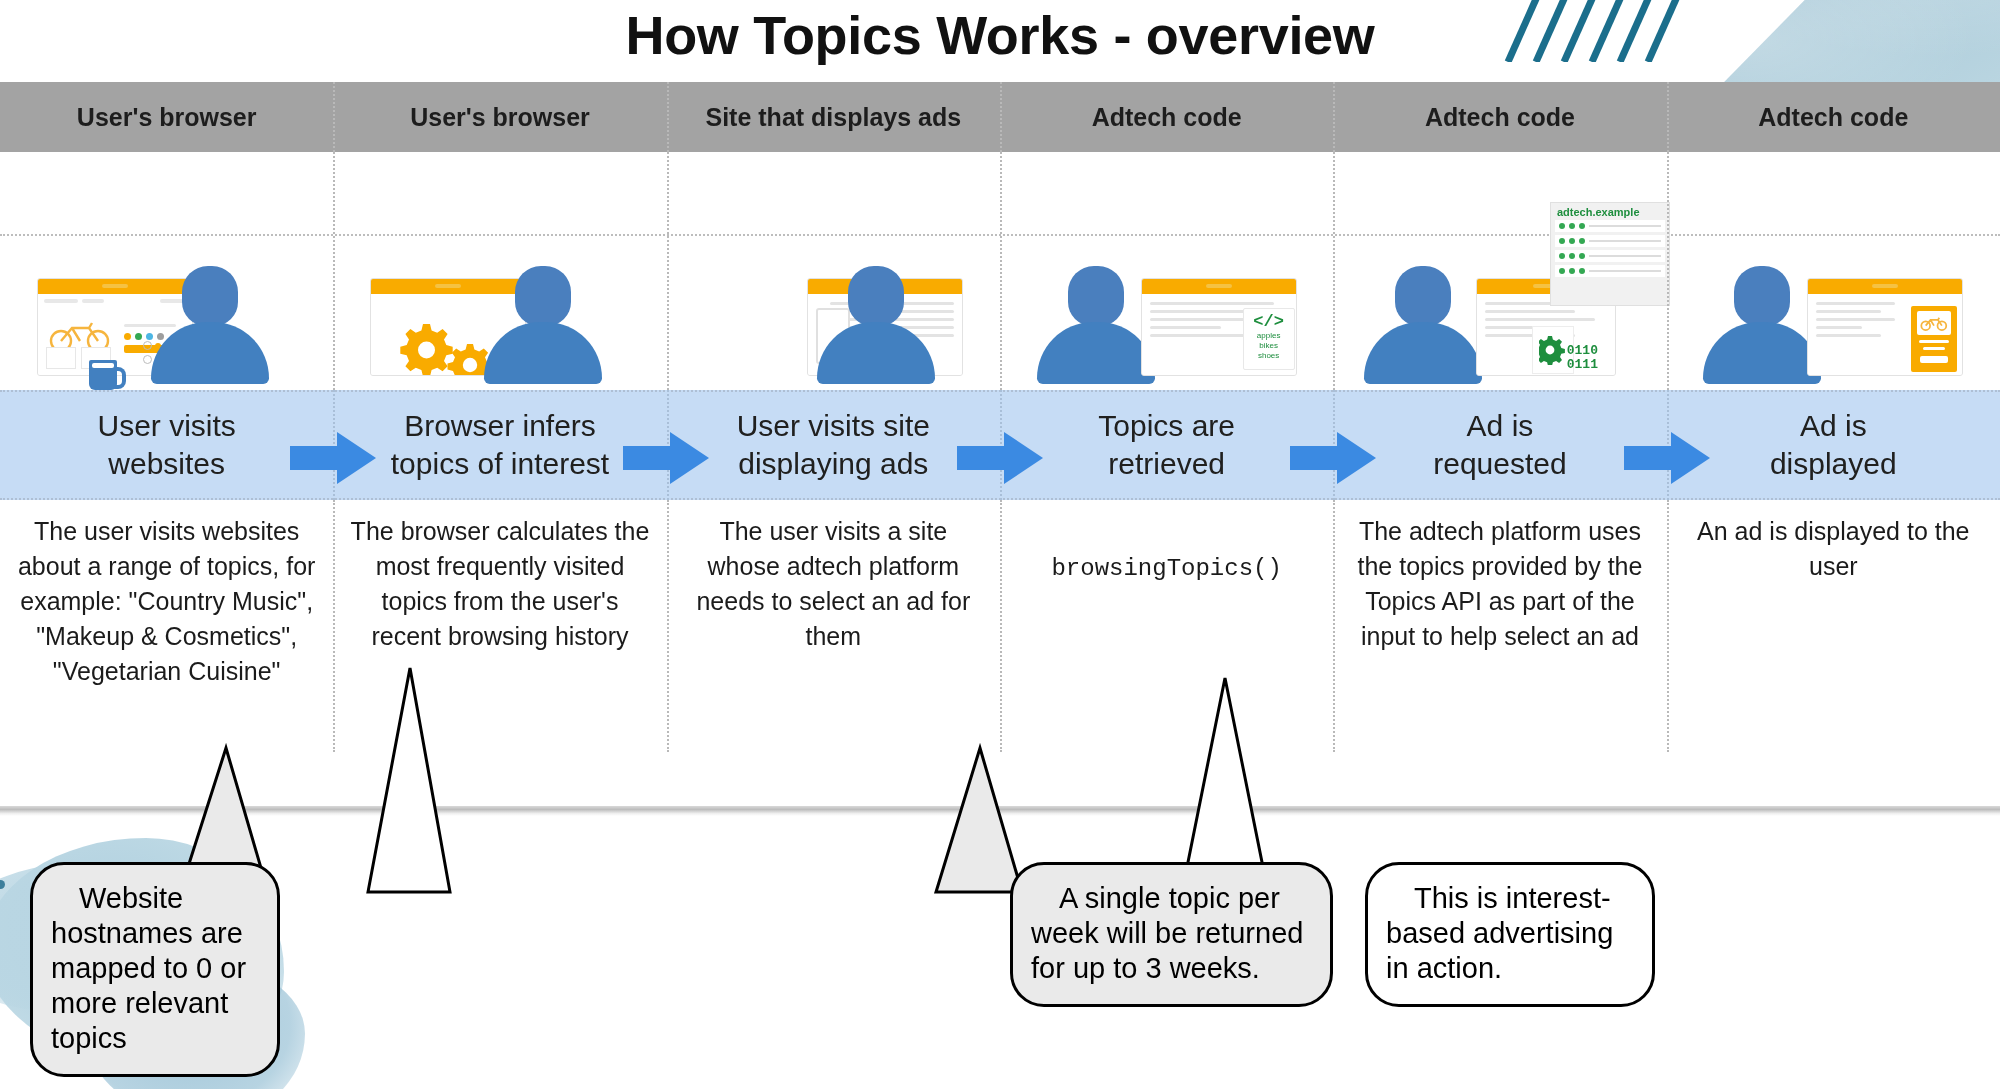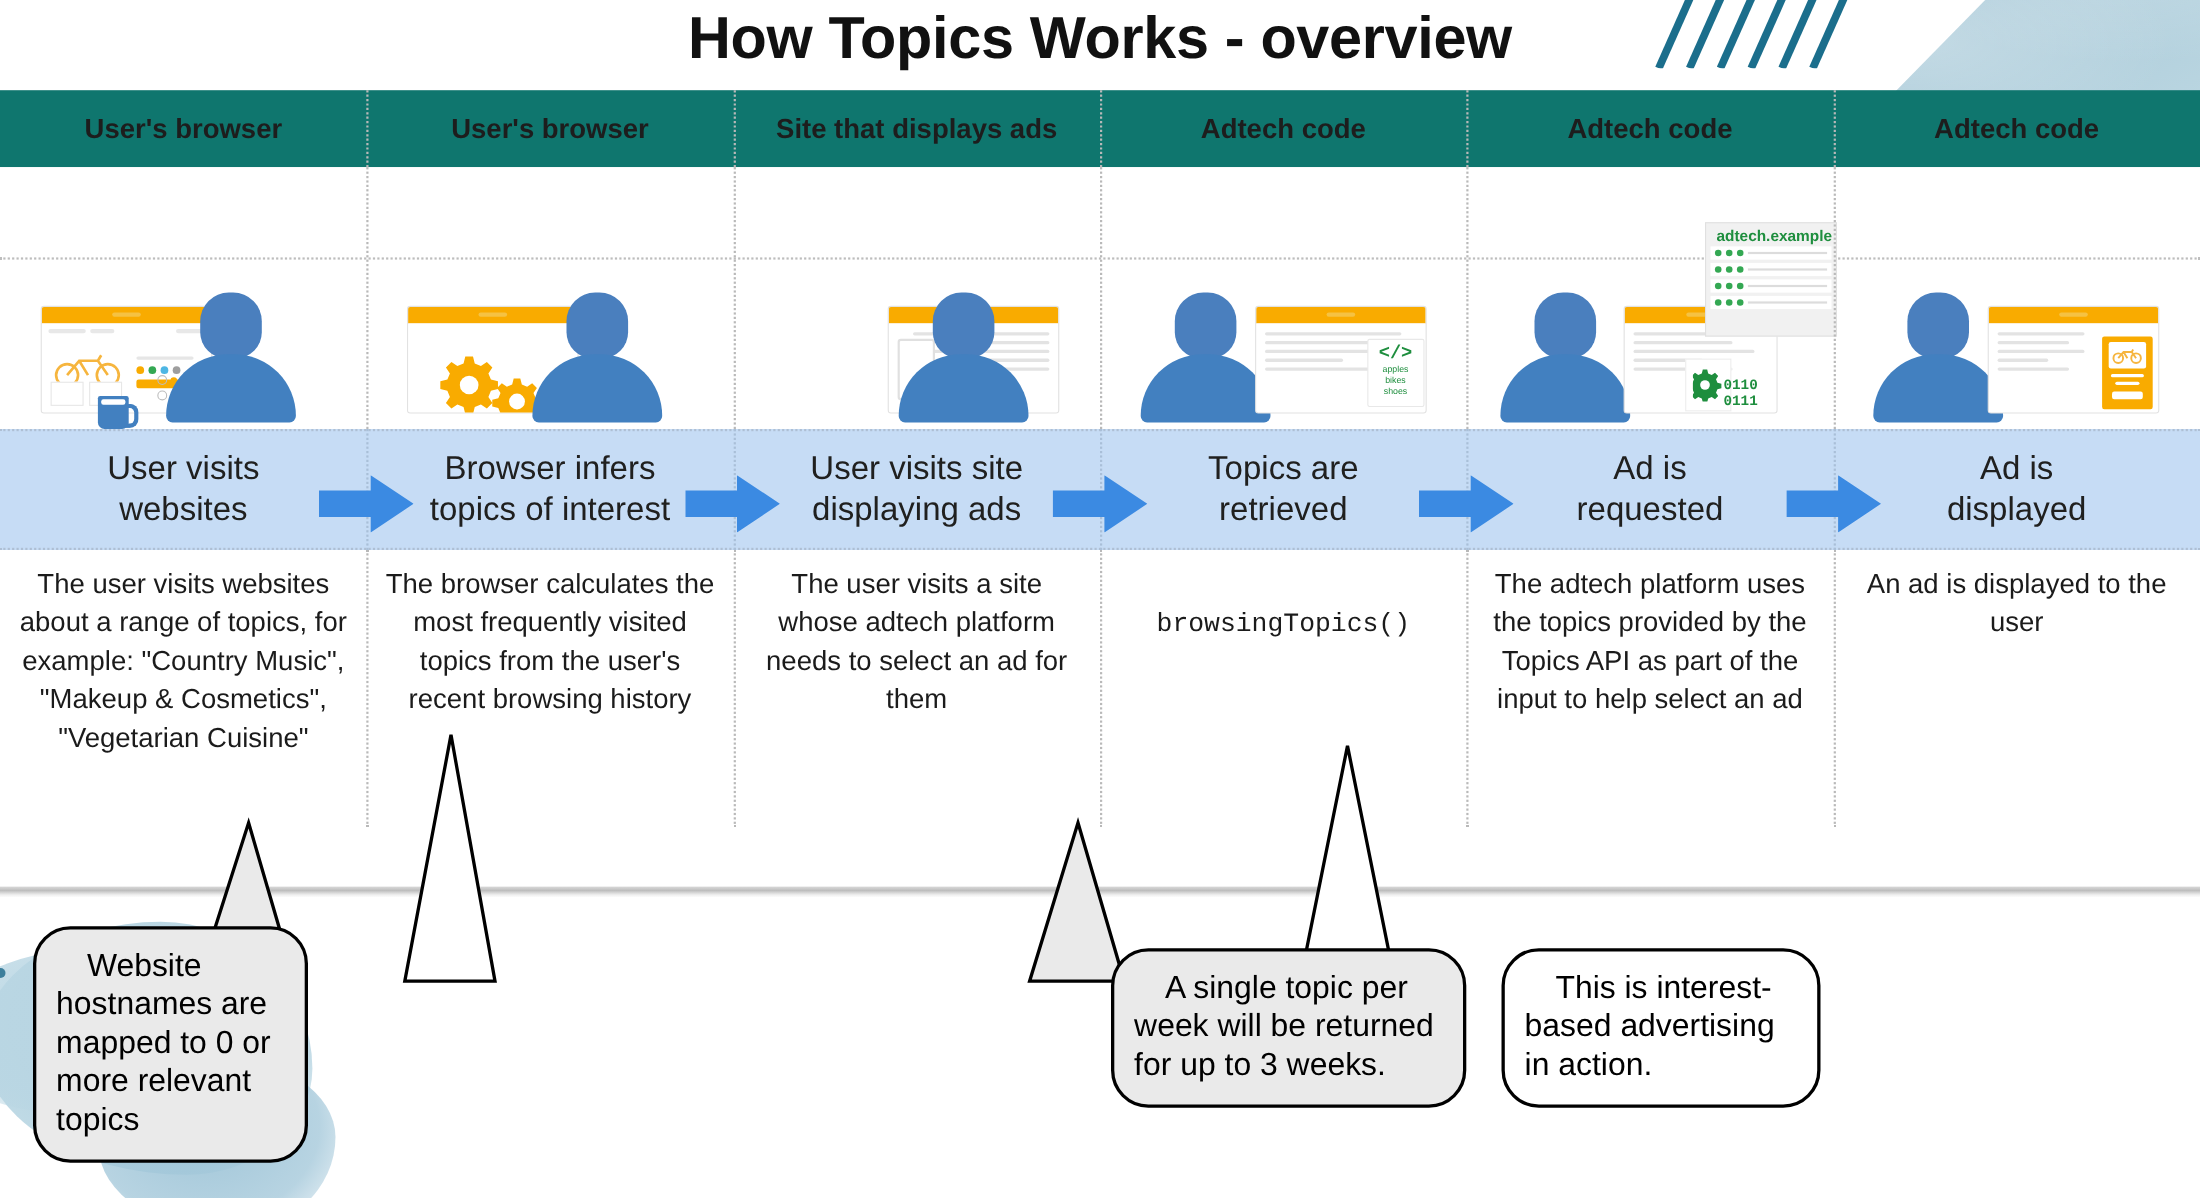--- a/index.html
+++ b/index.html
@@ -81,21 +81,21 @@
   .row { display: flex; width: 2000px; }
   .cell { flex: 1 1 0; min-width: 0; position: relative; }
 
   
   .cell + .cell::before {
     content: ""; position: absolute; left: 0; top: 0; bottom: 0;
     border-left: 2px dotted #b9b9b9;
   }
 
   
-  #row-header { background: #0f766e; height: 70px; }
+  #row-header { background: #a3a3a3; height: 70px; }
   #row-header .cell {
     display: flex; align-items: center; justify-content: center;
     font-size: 25px; font-weight: bold; color: #1d1d1d;
   }
   #row-header::after { content: ""; }
   #hdr-rule {
     position: absolute; left: 0; top: 152px; width: 2000px;
     border-top: 2px dotted #bdbdbd;
   }
 
@@ -173,21 +173,21 @@
   .codebox .tag { color:#1e8e3e; font-size: 17px; font-weight: bold; font-family:"Liberation Mono", monospace; line-height: 18px; }
   .codebox .kw { color:#1e8e3e; font-size: 8px; font-family:Liberation Sans, sans-serif; line-height: 10px; }
 
   
   .server {
     position: absolute; right: -40px; top: -52px;
     width: 120px; height: 104px; background: #f1f1f1;
     border: 1px solid #e0e0e0;
   }
   .server .cap {
-    font-size: 14px; color:#1e8e3e; font-weight:bold; text-align:center;
+    font-size: 11px; color:#1e8e3e; font-weight:bold; text-align:left;
     padding: 3px 0 2px 6px; font-family:"Liberation Sans", sans-serif;
   }
   .server .srow2 {
     display:flex; align-items:center; gap:4px;
     background:#ffffff; margin: 0 4px 3px 4px; padding: 3px 4px;
   }
   .server .srow2 i { width:6px; height:6px; border-radius:50%; background:#34a853; display:block; }
   .server .srow2 .ln { flex:1; height:2px; background:#dcdcdc; }
   .binary {
     position:absolute; right: 32px; bottom: 12px;
@@ -619,21 +619,21 @@
   <svg class="pointer" style="left:320px;top:660px;width:180px;height:240px;">
     <polygon points="90,8 130,232 48,232" fill="#ffffff" stroke="#000" stroke-width="3"></polygon>
   </svg>
   <svg class="pointer" style="left:880px;top:740px;width:180px;height:160px;">
     <polygon points="100,8 142,152 56,152" fill="#eaeaea" stroke="#000" stroke-width="3"></polygon>
   </svg>
   <svg class="pointer" style="left:1120px;top:670px;width:200px;height:230px;">
     <polygon points="105,8 148,222 62,222" fill="#ffffff" stroke="#000" stroke-width="3"></polygon>
   </svg>
 
-  <div class="callout gray" style="left:30px;top:842px;width:250px;">
+  <div class="callout gray" style="left:30px;top:862px;width:250px;">
     <div class="bubble">
         <p>Website hostnames are mapped to 0 or more relevant topics</p>
       </div>
   </div>
 
 
   <div class="callout gray" style="left:1010px;top:862px;width:323px;">
     <div class="bubble">
         <p>A single topic per week will be returned for up to 3 weeks.</p>
       </div>

